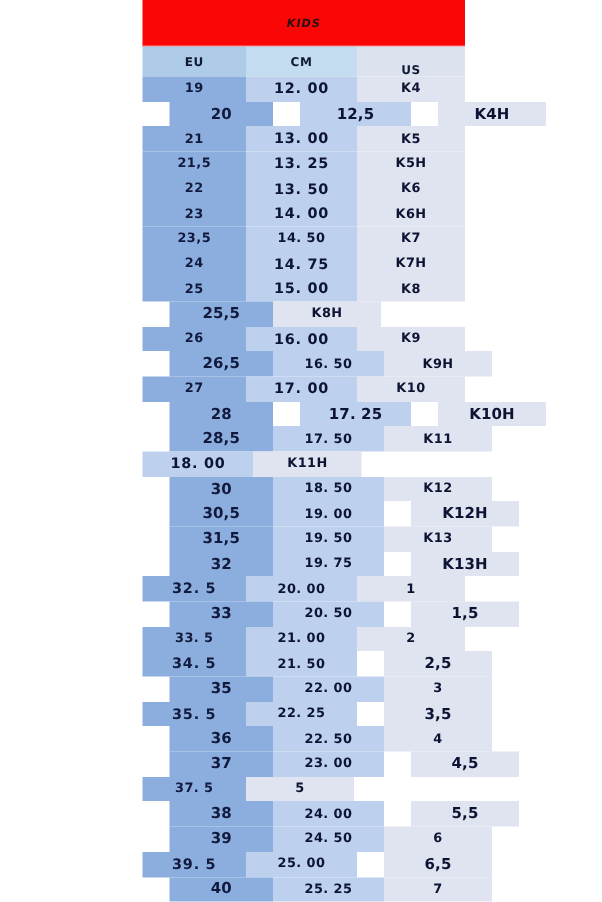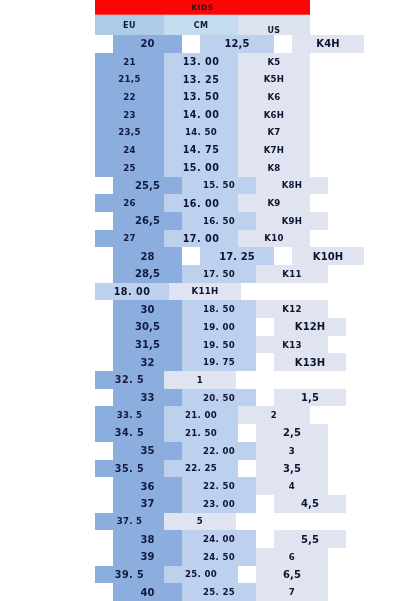--- a/index.html
+++ b/index.html
@@ -24,31 +24,32 @@
     position: absolute;
     left: 95px;
     top: 0px;
     width: 215px;
     height: 601px;
     display: flex;
     flex-direction: column;
   }
   
   .banner {
-    height: 15px;
+    height: 31px;
     min-height: 15px;
     background: #fb0606;
     color: #2a1212;
     font-size: 7.5px;
     font-weight: bold;
     letter-spacing: 0.6px;
     display: flex;
     align-items: center;
     justify-content: center;
     box-shadow: inset 0 -1px 0 rgba(255,255,255,0.25);
+    font-style: italic;
   }
   
   .thead {
     height: 20px;
     min-height: 20px;
     display: flex;
   }
   .thead .cell {
     display: flex;
     align-items: center;
@@ -126,20 +127,25 @@
       <div class="cell col-cm">
         <span>CM</span>
       </div>
       <div class="cell col-us">
         <span>US</span>
       </div>
     </div>
 
     <div class="tbody" id="table-body">
         <div class="trow">
+          <div class="cell col-eu s-md">19</div>
+          <div class="cell col-cm s-lg">12. 00</div>
+          <div class="cell col-us s-md">K4</div>
+        </div>
+        <div class="trow">
           <div class="cell col-eu s-sm">20</div>
           <div class="cell col-cm s-sm">12,5</div>
           <div class="cell col-us s-sm">K4H</div>
         </div>
         <div class="trow">
           <div class="cell col-eu s-md">21</div>
           <div class="cell col-cm s-lg">13. 00</div>
           <div class="cell col-us s-md">K5</div>
         </div>
         <div class="trow">
@@ -167,21 +173,20 @@
           <div class="cell col-cm s-lg">14. 75</div>
           <div class="cell col-us s-md">K7H</div>
         </div>
         <div class="trow">
           <div class="cell col-eu s-md">25</div>
           <div class="cell col-cm s-lg">15. 00</div>
           <div class="cell col-us s-md">K8</div>
         </div>
         <div class="trow">
           <div class="cell col-eu s-sm">25,5</div>
-          <div class="cell col-cm s-md">15. 50</div>
           <div class="cell col-us s-md">K8H</div>
         </div>
         <div class="trow">
           <div class="cell col-eu s-md">26</div>
           <div class="cell col-cm s-lg">16. 00</div>
           <div class="cell col-us s-md">K9</div>
         </div>
         <div class="trow">
           <div class="cell col-eu s-sm">26,5</div>
           <div class="cell col-cm s-md">16. 50</div>
@@ -221,20 +226,21 @@
           <div class="cell col-cm s-md">19. 50</div>
           <div class="cell col-us s-md">K13</div>
         </div>
         <div class="trow">
           <div class="cell col-eu s-sm">32</div>
           <div class="cell col-cm s-md">19. 75</div>
           <div class="cell col-us s-sm">K13H</div>
         </div>
         <div class="trow">
           <div class="cell col-eu s-lg">32. 5</div>
+          <div class="cell col-cm s-md">20. 00</div>
           <div class="cell col-us s-md">1</div>
         </div>
         <div class="trow">
           <div class="cell col-eu s-sm">33</div>
           <div class="cell col-cm s-md">20. 50</div>
           <div class="cell col-us s-sm">1,5</div>
         </div>
         <div class="trow">
           <div class="cell col-eu s-md">33. 5</div>
           <div class="cell col-cm s-md">21. 00</div>

